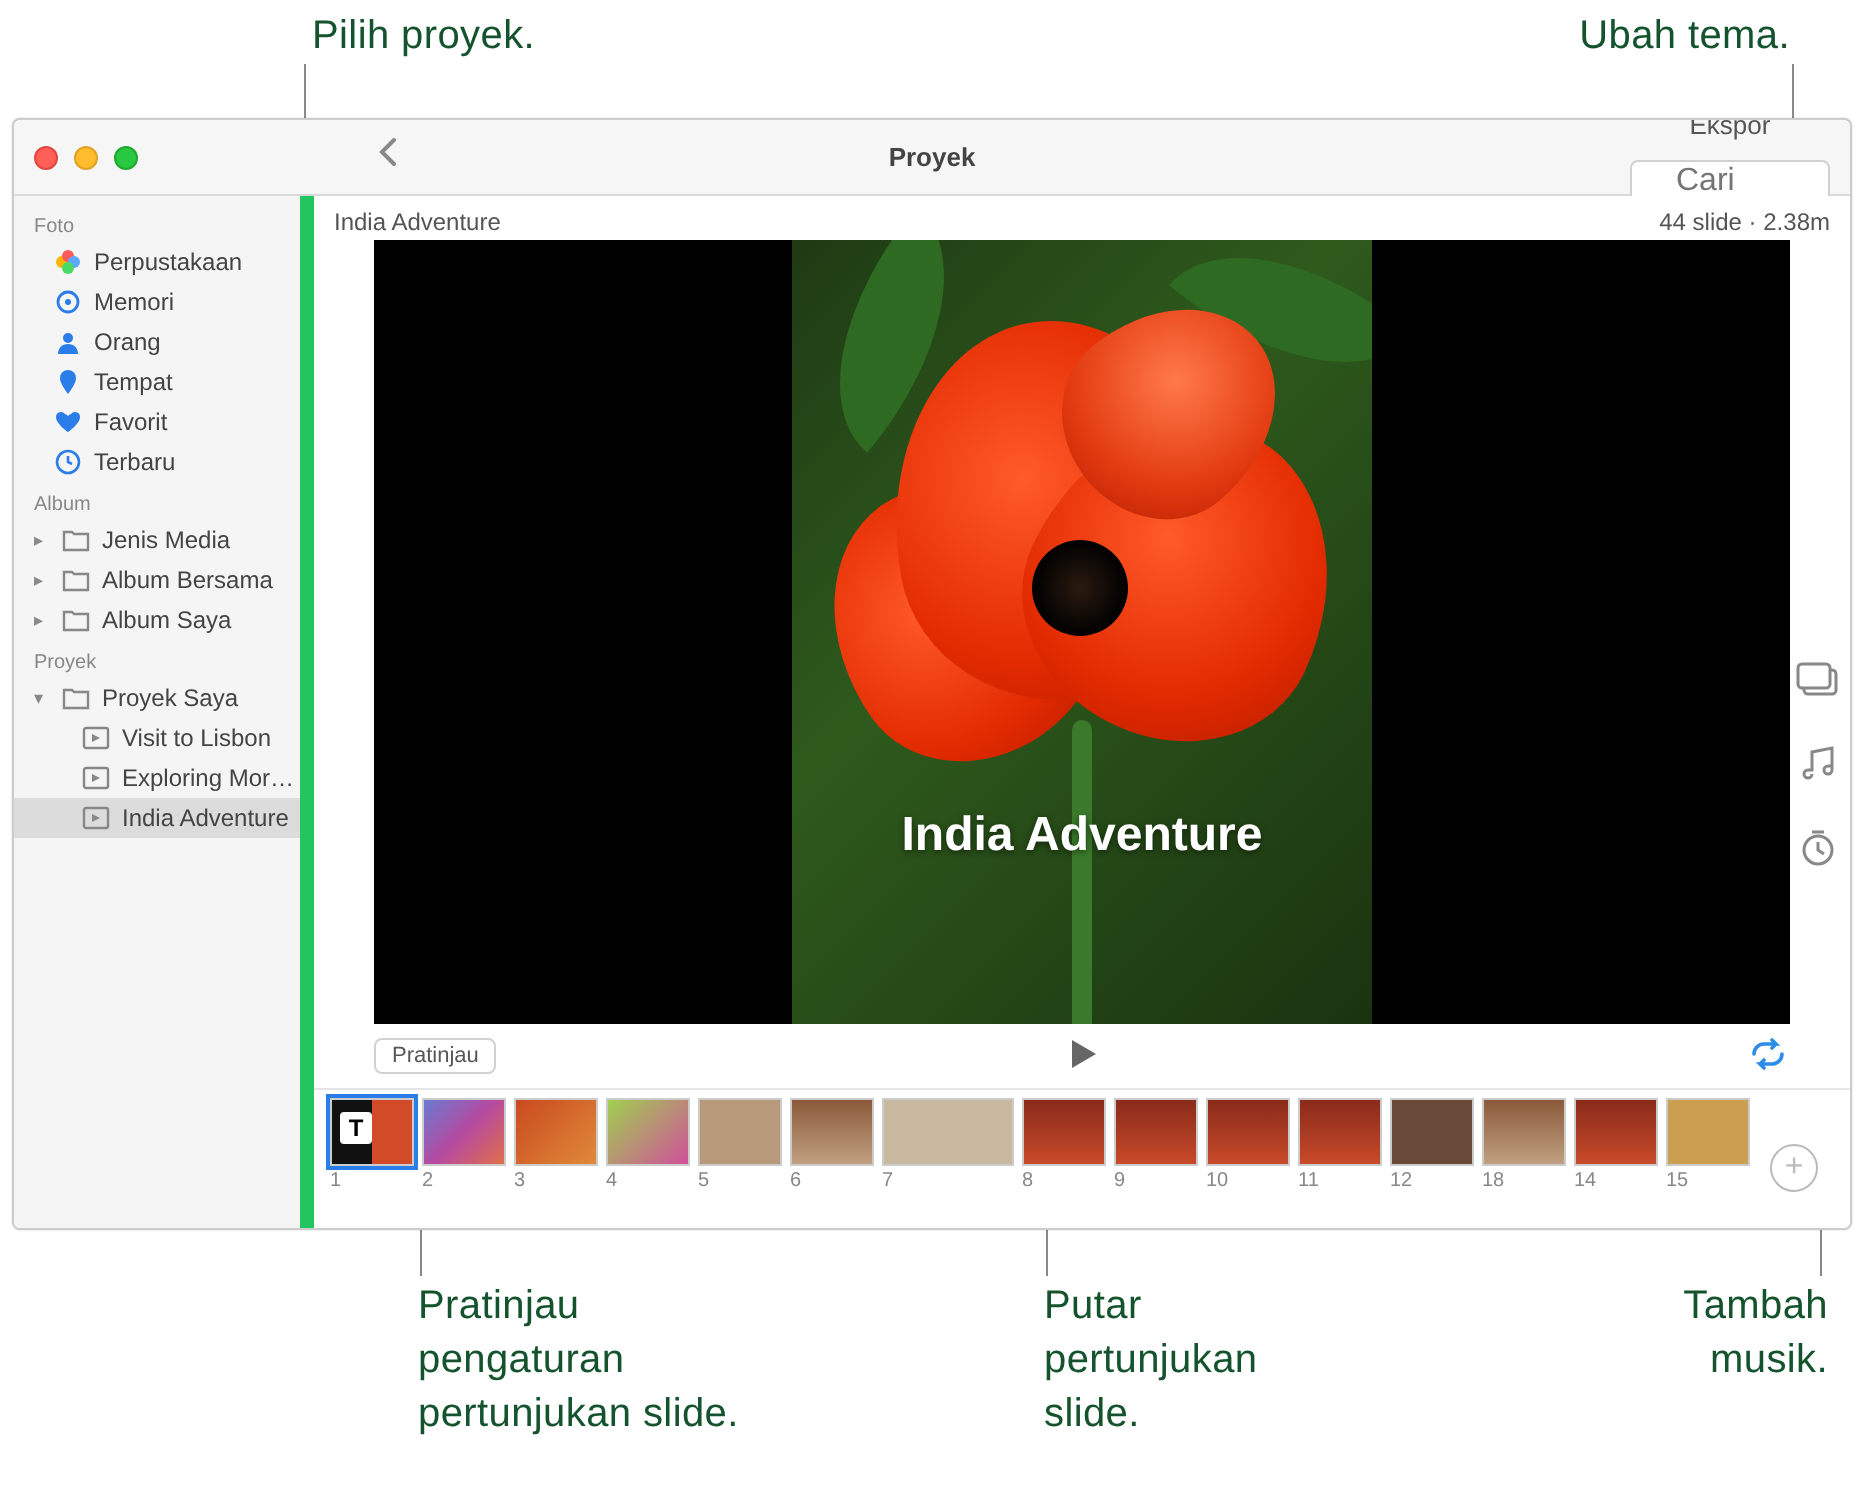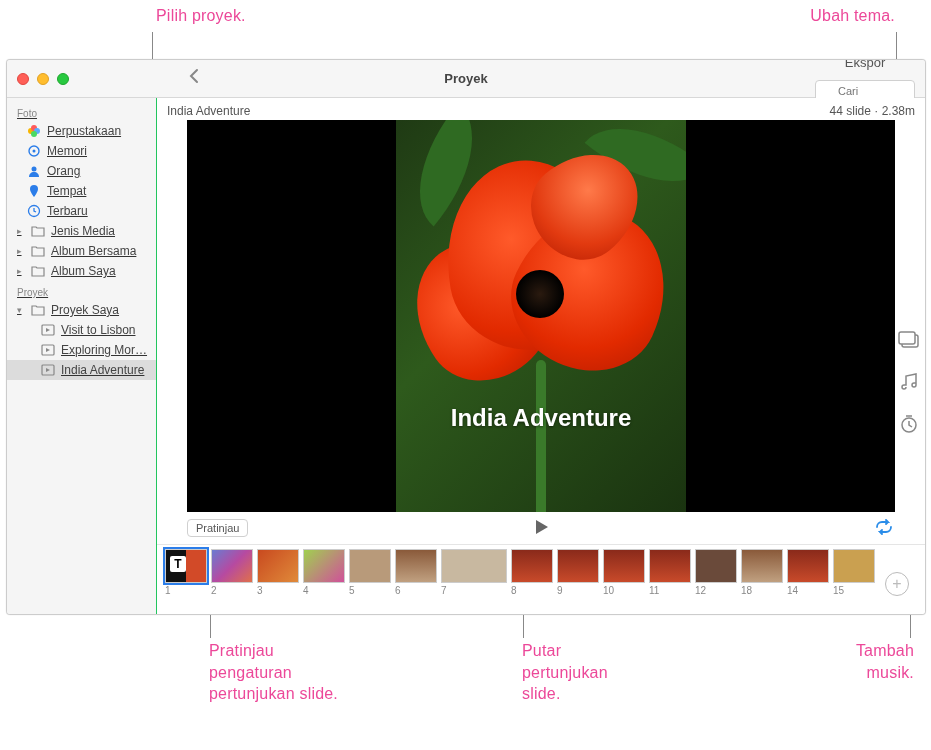--- a/index.html
+++ b/index.html
@@ -8,22 +8,22 @@
     font-size: 13px;
     background: #fff;
     width: 931px;
     height: 750px;
     position: relative;
     color: #333;
   }
   
   .callout {
     position: absolute;
-    font-size: 16px;
-    color: #ec4899;
+    font-size: 20px;
+    color: #14532d;
     line-height: 1.35;
     letter-spacing: 0.2px;
   }
   .callout-line {
     position: absolute;
     background: #888;
   }
   
   .window {
     position: absolute;
@@ -83,39 +83,38 @@
   }
   .search-field {
     border: 1px solid #d0d0d0;
     border-radius: 4px;
     padding: 3px 6px 3px 22px;
     width: 100px;
     height: 22px;
     background: #fff;
     position: relative;
     color: #aaa;
-    font-size: 11px;
+    font-size: 16px;
   }
   .search-wrap { position: relative; }
   .search-wrap .search-icon-svg {
     position: absolute; left: 6px; top: 4px;
     color: #aaa;
   }
   
   .main {
     display: flex;
     height: calc(100% - 38px);
   }
   .sidebar {
     width: 150px;
-    border-right: 1px solid #22c55e;
+    border-right: 7px solid #22c55e;
     background: #f5f5f5;
     padding: 4px 0;
     overflow: hidden;
-    text-decoration: underline;
   }
   .sb-section-label {
     font-size: 10px;
     color: #888;
     padding: 6px 10px 2px;
     text-transform: none;
   }
   .sb-item {
     display: flex;
     align-items: center;
@@ -409,27 +408,36 @@
         <span class="sb-icon">
             <svg width="14" height="14" viewBox="0 0 14 14">
               <path d="M7 1a4 4 0 0 1 4 4c0 3-4 8-4 8S3 8 3 5a4 4 0 0 1 4-4z" fill="currentColor"></path>
             </svg>
           </span>
         <span>Tempat</span>
       </div>
       <div class="sb-item indent1">
         <span class="sb-icon">
             <svg width="14" height="14" viewBox="0 0 14 14">
+              <path d="M7 12S1 8 1 4.5A2.5 2.5 0 0 1 5.5 3 3 3 0 0 1 7 4a3 3 0 0 1 1.5-1A2.5 2.5 0 0 1 13 4.5C13 8 7 12 7 12z" fill="currentColor"></path>
+            </svg>
+          </span>
+        <span>Favorit</span>
+      </div>
+      <div class="sb-item indent1">
+        <span class="sb-icon">
+            <svg width="14" height="14" viewBox="0 0 14 14">
               <circle cx="7" cy="7" r="5.5" stroke="currentColor" stroke-width="1.3" fill="none"></circle>
               <path d="M7 4v3l2 1" stroke="currentColor" stroke-width="1.3" fill="none"></path>
             </svg>
           </span>
         <span>Terbaru</span>
       </div>
 
+      <div class="sb-section-label">Album</div>
       <div class="sb-item">
         <span class="sb-disclose">▸</span>
         <span class="sb-icon gray">
             <svg width="14" height="12" viewBox="0 0 14 12">
               <path d="M1 2h4l1 1h7v8H1z" fill="none" stroke="currentColor" stroke-width="1.2"></path>
             </svg>
           </span>
         <span>Jenis Media</span>
       </div>
       <div class="sb-item">

